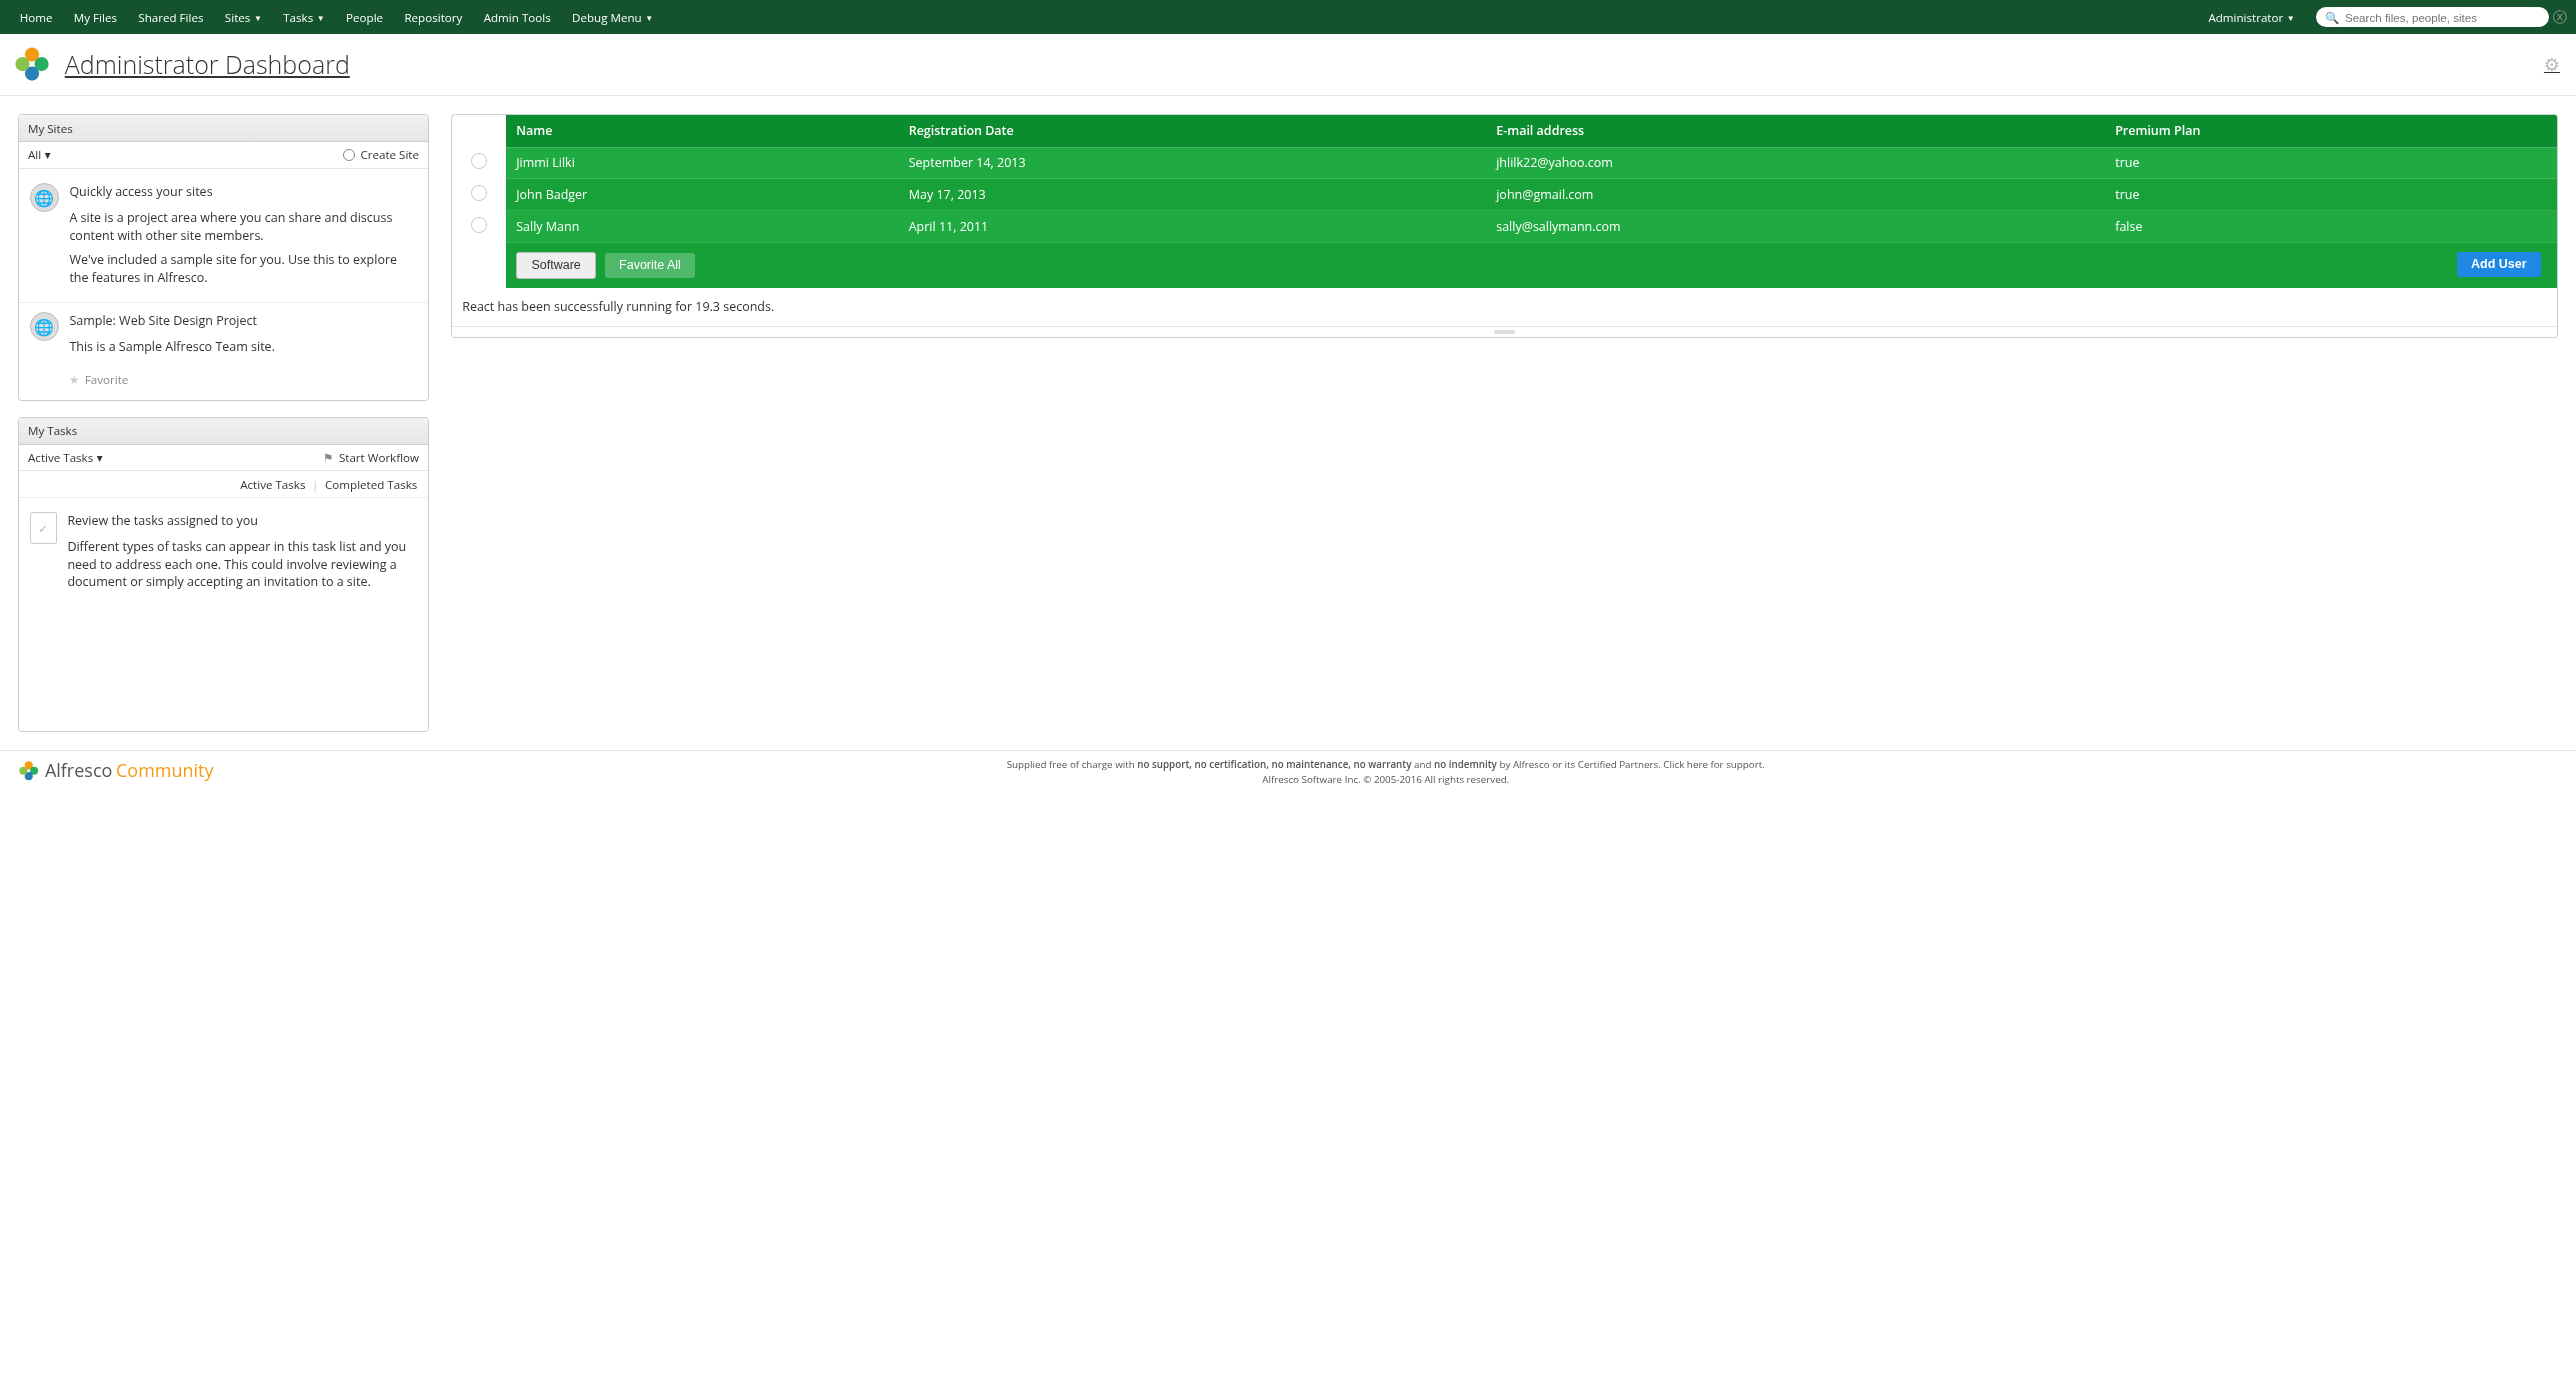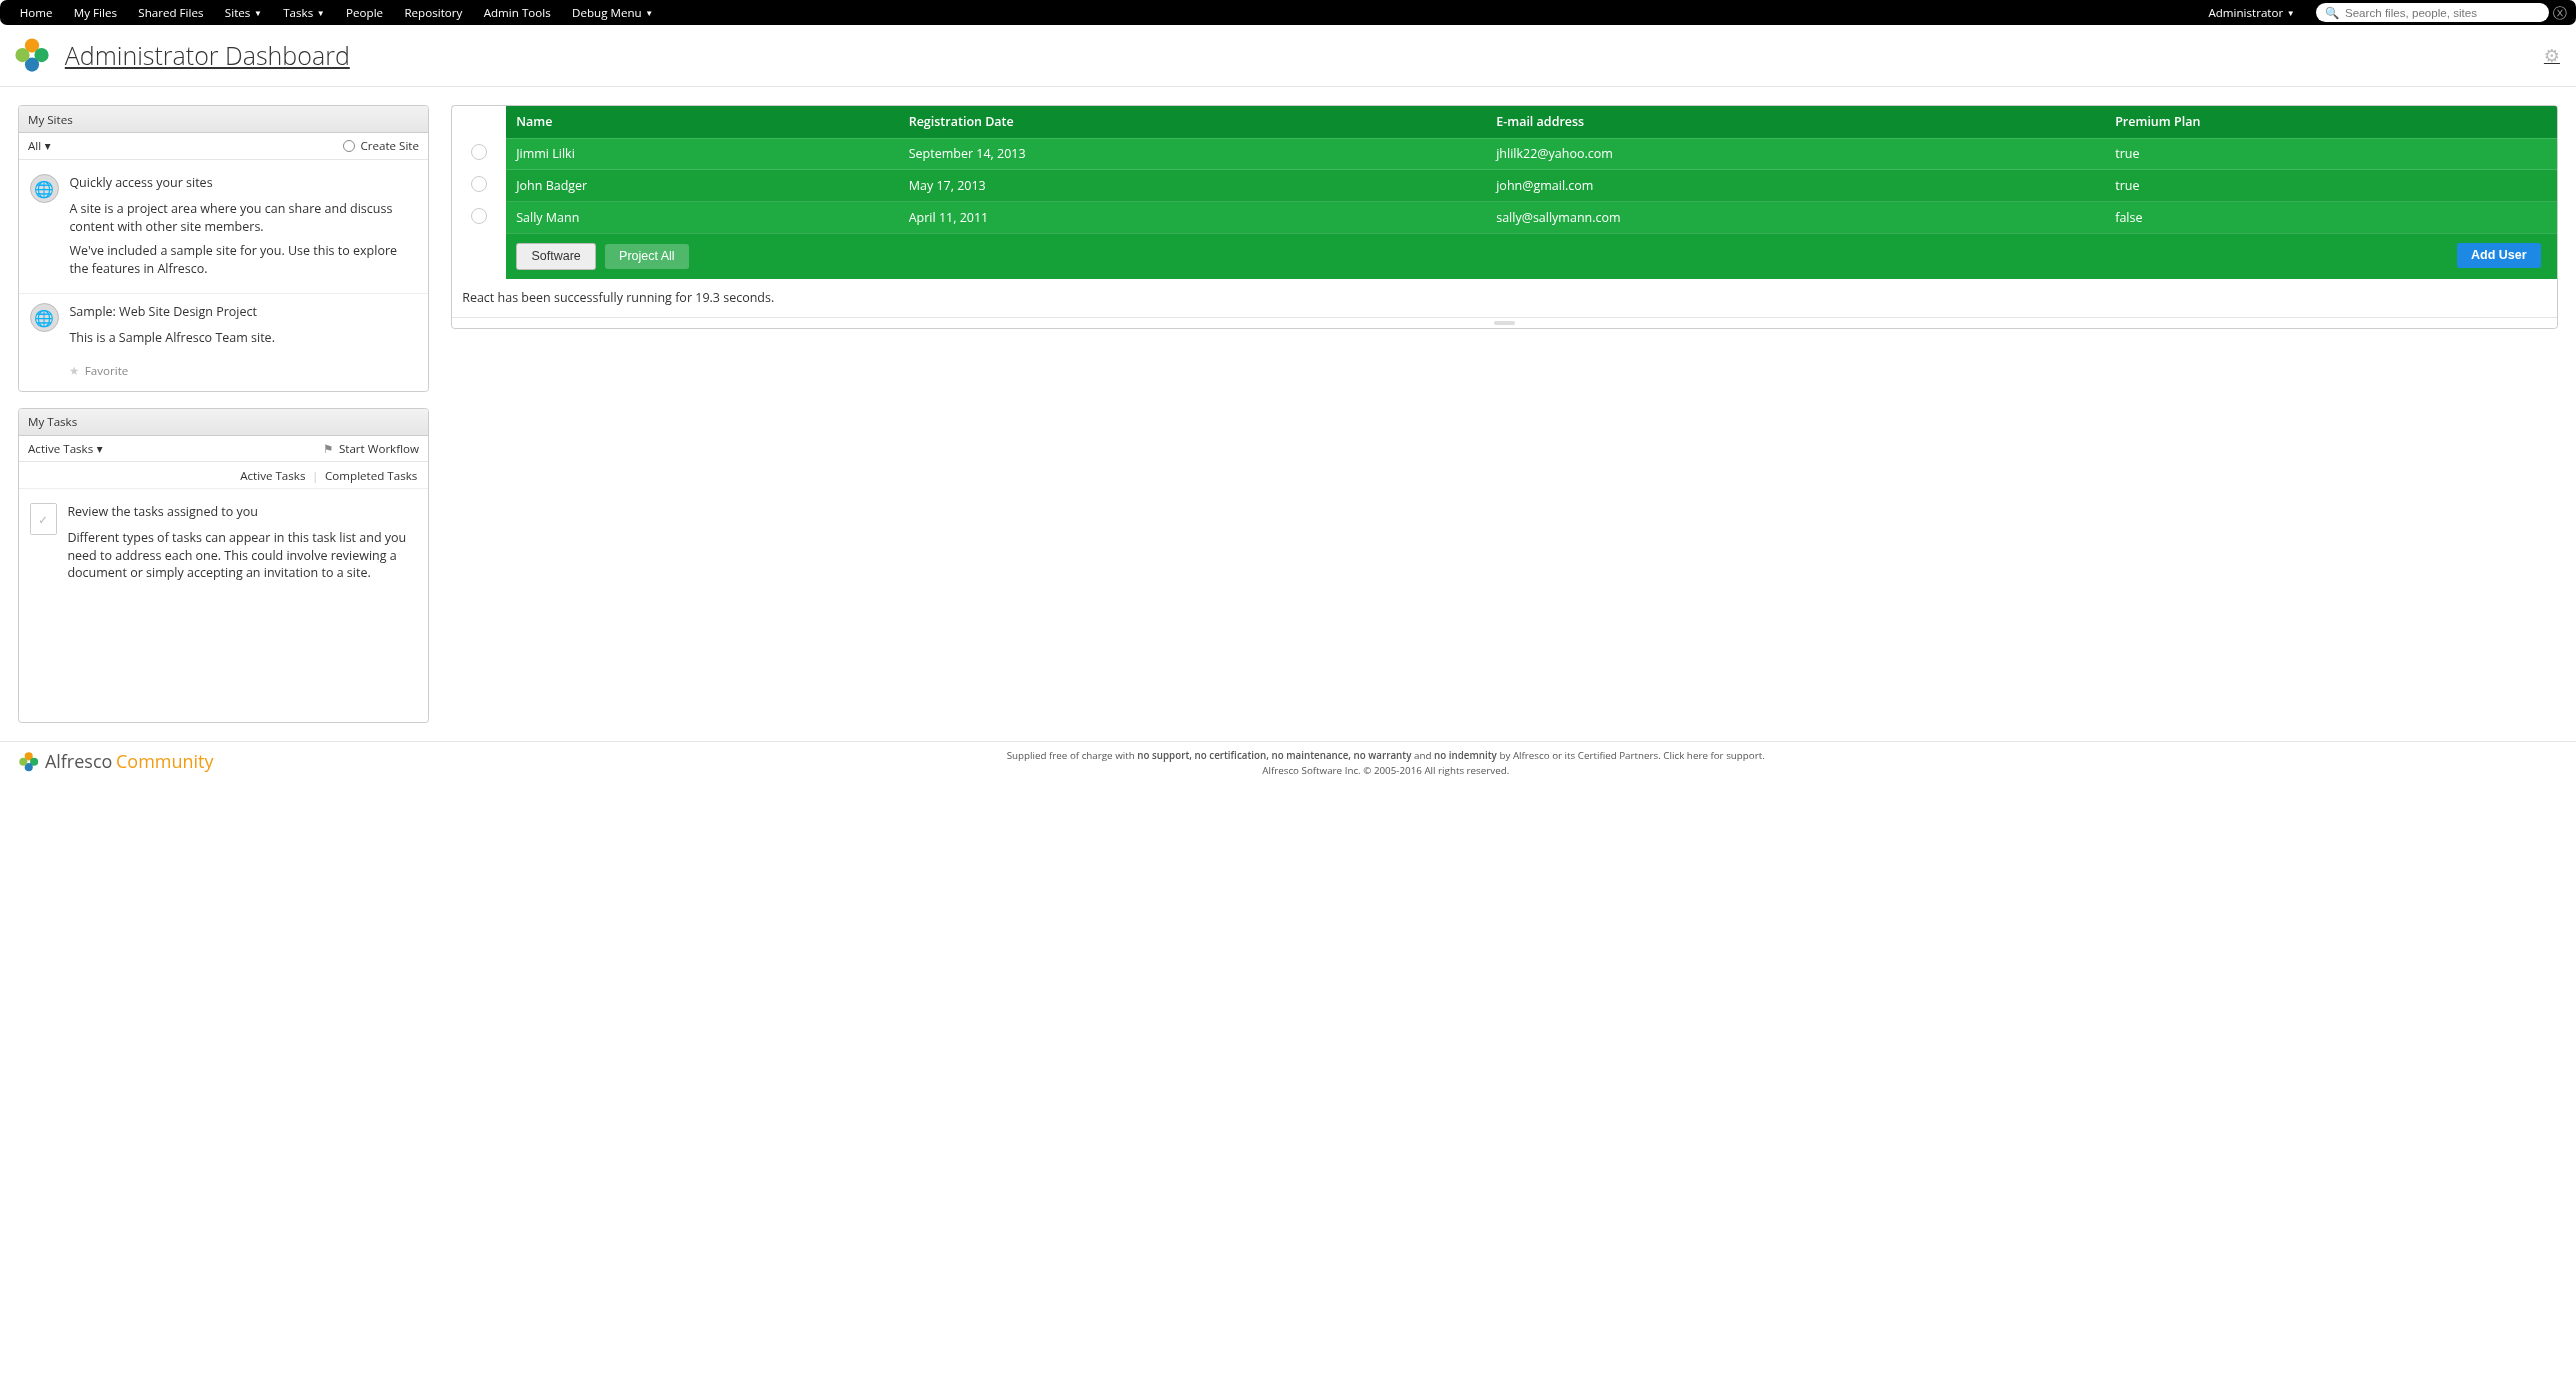--- a/index.html
+++ b/index.html
@@ -1,19 +1,19 @@
 <!DOCTYPE html>
 <html style="font-size:14.3px"><head>
 <meta charset="utf-8">
 <style>
 * { box-sizing: border-box; margin: 0; padding: 0; }
 body { font-family: "Open Sans", "Helvetica Neue", Arial, sans-serif; font-size: 11.6px; color: #333; background: #fff; }
 
 
-.topnav { background: #000000; color: #fff; display: flex; align-items: center; height: 25px; padding: 0 9px; font-size: 11.6px; border-radius: 7px; }
+.topnav { background: #14532d; color: #fff; display: flex; align-items: center; height: 34px; padding: 0 9px; font-size: 11.6px; }
 .topnav .nav-left { display: flex; gap: 0; }
 .topnav .nav-item { padding: 0 10.7px; cursor: pointer; display: flex; align-items: center; gap: 3.6px; height: 25px; }
 .topnav .spacer { flex: 1; }
 .topnav .caret { font-size: 8px; }
 .search-box { background: #fff; border-radius: 12.5px; display: flex; align-items: center; padding: 1.8px 9px; margin-left: 10.7px; width: 233px; height: 19.7px; }
 .search-box input { border: none; outline: none; font-size: 11.6px; color: #555; width: 100%; background: transparent; }
 .search-box .mag { color: #aaa; margin-right: 5.4px; font-size: 11.6px; }
 .close-search { color: #999; font-size: 14.3px; margin-left: 3.6px; cursor: pointer; }
 
 
@@ -247,21 +247,21 @@
                 <td>April 11, 2011</td>
                 <td>sally@sallymann.com</td>
                 <td>false</td>
               </tr>
             </tbody>
           <tbody>
             <tr class="action-row">
               <td class="radio-cell" style="background:#fff"></td>
               <td colspan="4">
                 <button class="btn btn-approve">Software</button>
-                <button class="btn btn-approve-all">Project All</button>
+                <button class="btn btn-approve-all">Favorite All</button>
                 <button class="btn btn-add-user">Add User</button>
               </td>
             </tr>
           </tbody>
         </table>
       </div>
       <div class="react-status">React has been successfully running for 19.3 seconds.</div>
       <div class="resizer">
           <div class="resizer-handle"></div>
         </div>

